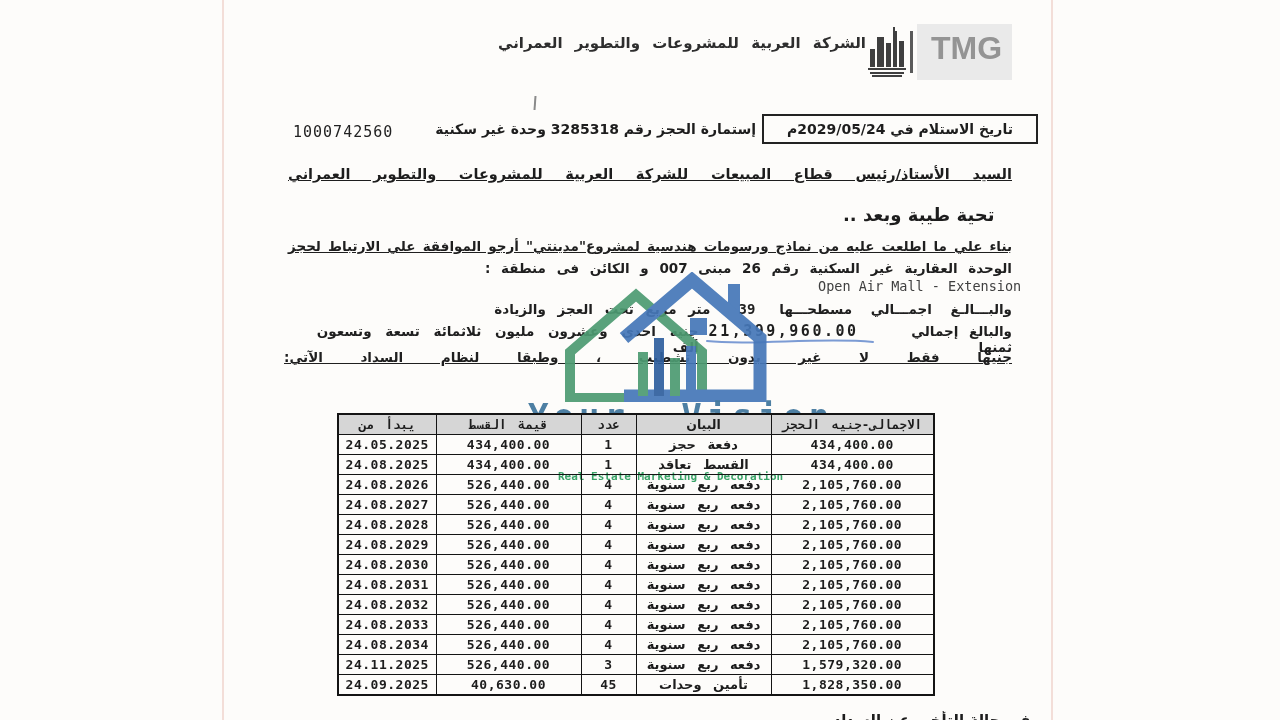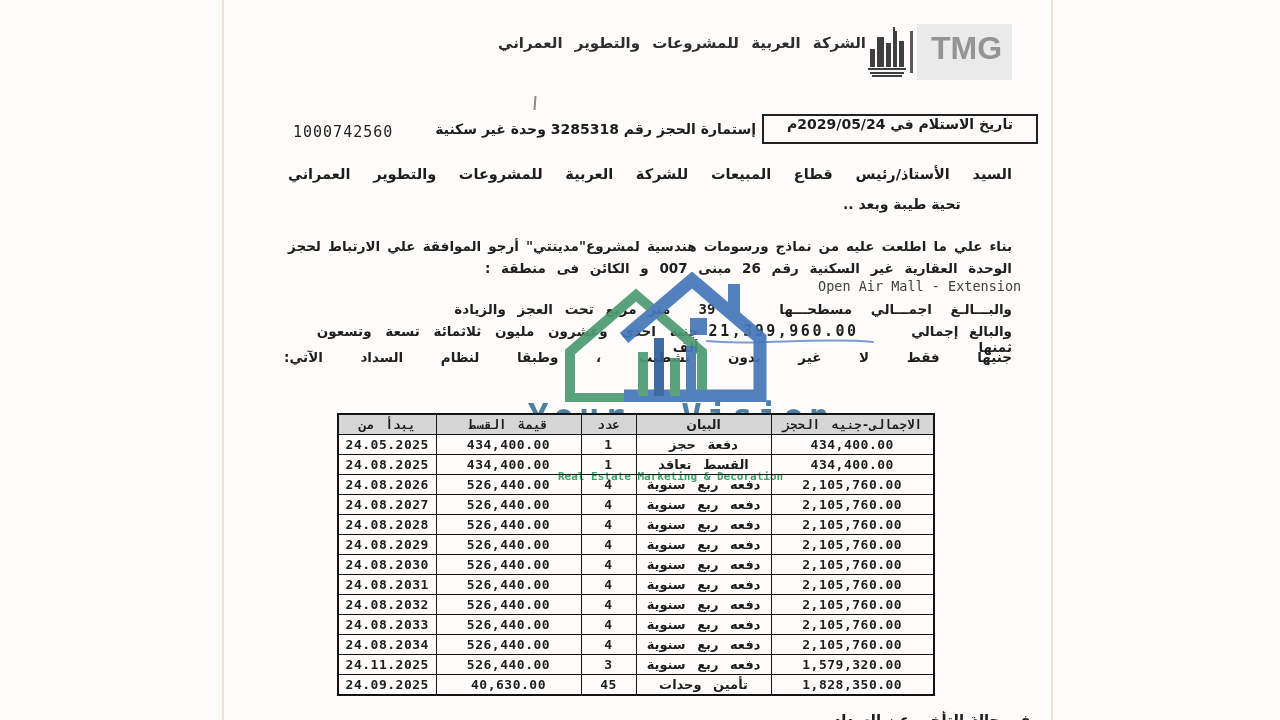--- a/index.html
+++ b/index.html
@@ -19,27 +19,27 @@
            letter-spacing:2px;word-spacing:7px;line-height:20px;color:#2e2e2e;}
   .tmg{left:866px;top:26px;height:52px;display:flex;align-items:center;}
   .tmg-text{font-family:"Liberation Sans",sans-serif;font-weight:700;font-size:32px;
             color:var(--logo-gray,#949494);background:#eaeaea;padding:0 10px 8px 14px;line-height:48px;}
   .tmg-divider{width:3px;height:42px;background:#5a5a5a;margin:0 4px 0 2px;}
 
   
   .refnum{left:293px;top:123px;font-size:15px;letter-spacing:1px;color:#222;}
   .formtitle{left:420px;top:121px;width:336px;text-align:right;font-size:14px;font-weight:700;}
   .datebox{left:762px;top:114px;width:272px;height:26px;border:2px solid #222;
-           display:flex;justify-content:center;font-size:14px;font-weight:700;}
+           display:flex;align-items:center;justify-content:center;font-size:14px;font-weight:700;}
 
   
   .line{font-size:13.5px;line-height:16px;color:#1f1f1f;font-weight:600;}
-  .jfull{text-align:justify;text-align-last:justify;}
+  .jfull{text-align:justify;text-align-last:justify;text-decoration:underline;}
   .salut{left:288px;top:166px;width:724px;font-size:14.5px;font-weight:700;}
-  .greet{left:843px;top:196px;font-size:14px;font-weight:700;}
+  .greet{left:843px;top:204px;font-size:18px;font-weight:700;}
   .l1{left:288px;top:238px;width:724px;}
   .l2{left:288px;top:260px;width:724px;text-align:right;word-spacing:6px;}
   .len{left:818px;top:278px;font-size:13.5px;color:#404040;}
   .lflex{left:288px;top:301px;width:724px;display:flex;align-items:baseline;}
   .l5{top:323px;}
   .l6{left:284px;top:349px;width:728px;}
   .price-wrap{position:relative;display:inline-block;font-size:15px;letter-spacing:2.5px;}
   .price-underline{position:absolute;left:-4px;bottom:-7px;}
 
   
@@ -101,21 +101,21 @@
 </div>
 
 <div class="abs ar salut jfull">السيد الأستاذ/رئيس قطاع المبيعات للشركة العربية للمشروعات والتطوير العمراني</div>
 <div class="abs ar greet">تحية طيبة وبعد ..</div>
 
 <div class="abs ar line l1 jfull">بناء علي ما اطلعت عليه من نماذج ورسومات هندسية لمشروع"مدينتي" أرجو الموافقة علي الارتباط لحجز</div>
 <div class="abs ar line l2">الوحدة العقارية غير السكنية رقم 26 مبنى 007 و الكائن فى منطقة :</div>
 <div class="abs mono len">Open Air Mall - Extension</div>
 
 <div class="abs ar line lflex">
-  <span style="margin-left:64px;word-spacing:14px;text-align:center;">والبـــالـغ اجمـــالي مسطحـــها</span>
+  <span style="margin-left:24px;word-spacing:14px;text-align:center;">والبـــالـغ اجمـــالي مسطحـــها</span>
   <span class="mono" style="margin-left:28px;font-size:14px;">39</span>
   <span style="word-spacing:7px;">متر مربع تحت العجز والزيادة</span>
 </div>
 
 <div class="abs ar line lflex l5">
   <span style="margin-left:12px;word-spacing:6px;">والبالغ إجمالي ثمنها</span>
   <span class="mono price-wrap">
     <span>21,399,960.00</span>
     <svg class="price-underline" width="172" height="9" viewBox="0 0 172 9">
       <path d="M2 4 C 45 9, 115 0, 168 5" fill="none" style="stroke:var(--underline-blue,#7b9bd4);" stroke-width="2" stroke-linecap="round"></path>

